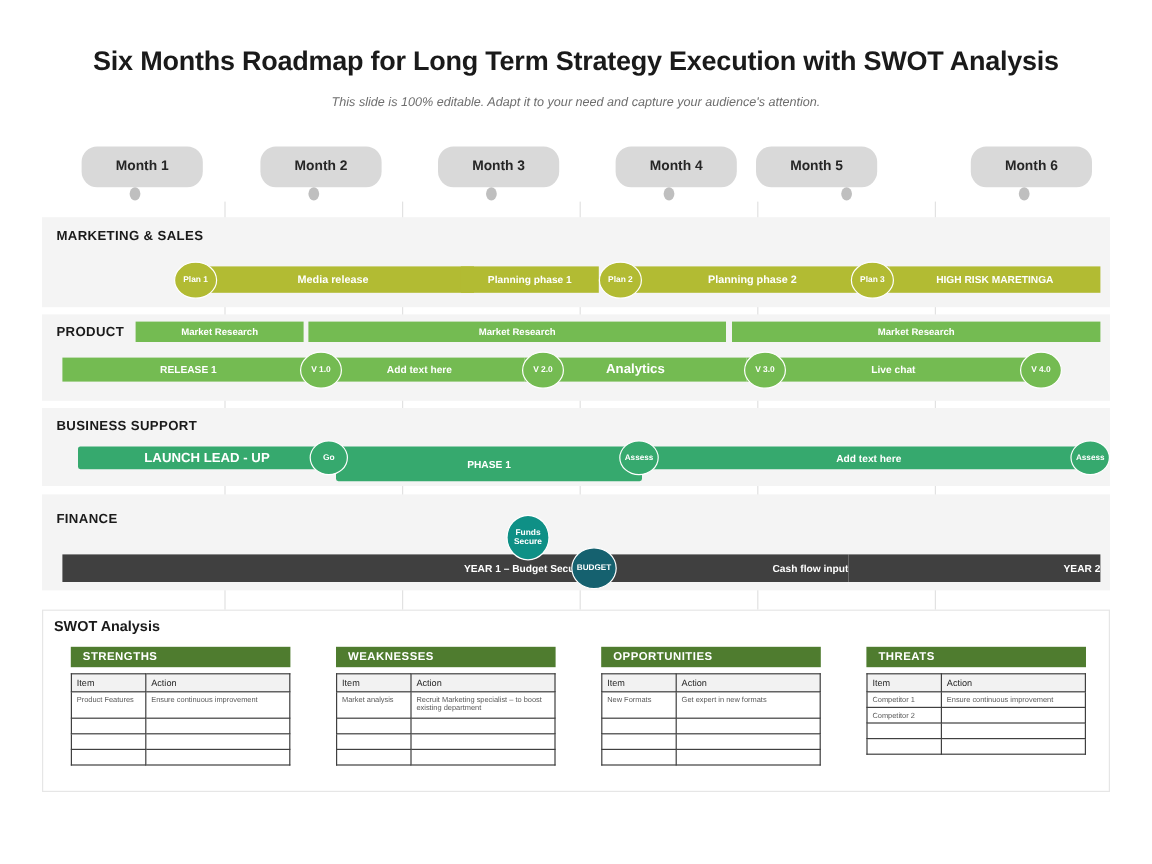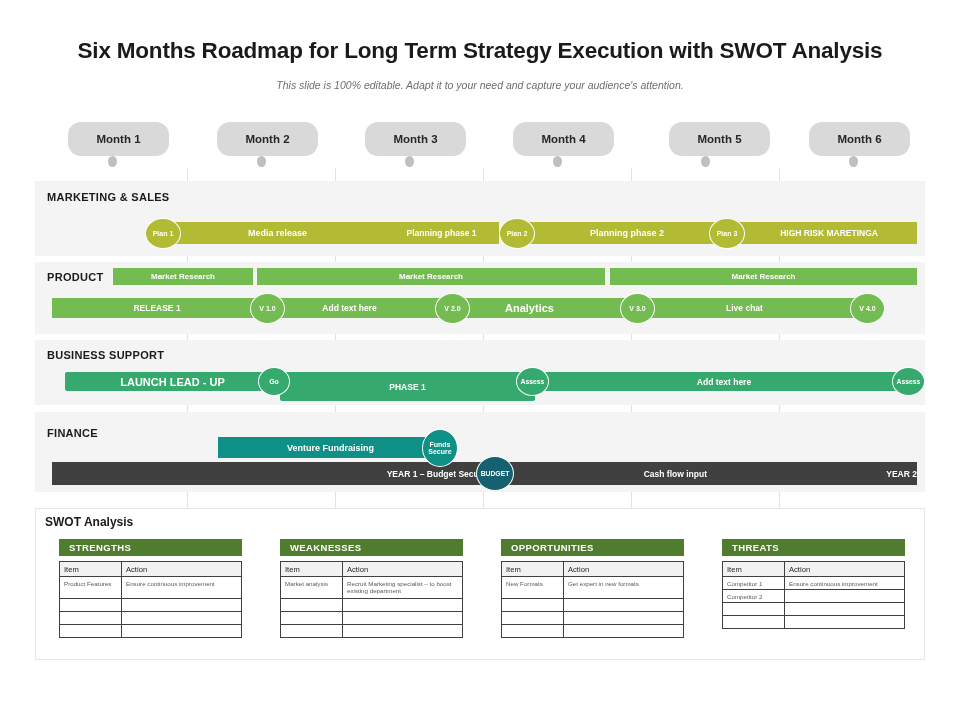--- a/index.html
+++ b/index.html
@@ -164,21 +164,21 @@
   <div class="month-pill" style="left:365px;">
     <span>Month 3</span>
   </div>
   <div class="month-dot" style="left:405px;"></div>
 
   <div class="month-pill" style="left:513px;">
     <span>Month 4</span>
   </div>
   <div class="month-dot" style="left:553px;"></div>
 
-  <div class="month-pill" style="left:669px;">
+  <div class="month-pill" style="left:630px;">
     <span>Month 5</span>
   </div>
   <div class="month-dot" style="left:701px;"></div>
 
   <div class="month-pill" style="left:809px;">
     <span>Month 6</span>
   </div>
   <div class="month-dot" style="left:849px;"></div>
 
   <div class="vline" style="left:187px;"></div>
@@ -271,23 +271,20 @@
   <div class="ellipse sea" style="left:516px; top:367px; width:33px; height:29px; font-size:6.8px;">
     <span>Assess</span>
   </div>
   <div class="ellipse sea" style="left:892px; top:367px; width:33px; height:29px; font-size:6.8px;">
     <span>Assess</span>
   </div>
 
   <div class="panel" style="top:412px; height:80px;"></div>
   <div class="sec-label" style="top:427px;">FINANCE</div>
 
-  <div class="bar teal" style="left:218px; top:437px; width:225px; height:21px; font-size:9px;">
-    <span>Venture Fundraising</span>
-  </div>
 
   <div class="bar dteal" style="left:52px; top:462px; width:440px; height:23px; font-size:8.5px;">
     <span>YEAR  1 – Budget Secured</span>
   </div>
   <div class="bar dteal" style="left:492px; top:462px; width:215px; height:23px; font-size:8.5px;">
     <span>Cash flow input</span>
   </div>
   <div class="bar dteal" style="left:707px; top:462px; width:210px; height:23px; font-size:8.5px;">
     <span>YEAR  2</span>
   </div>

